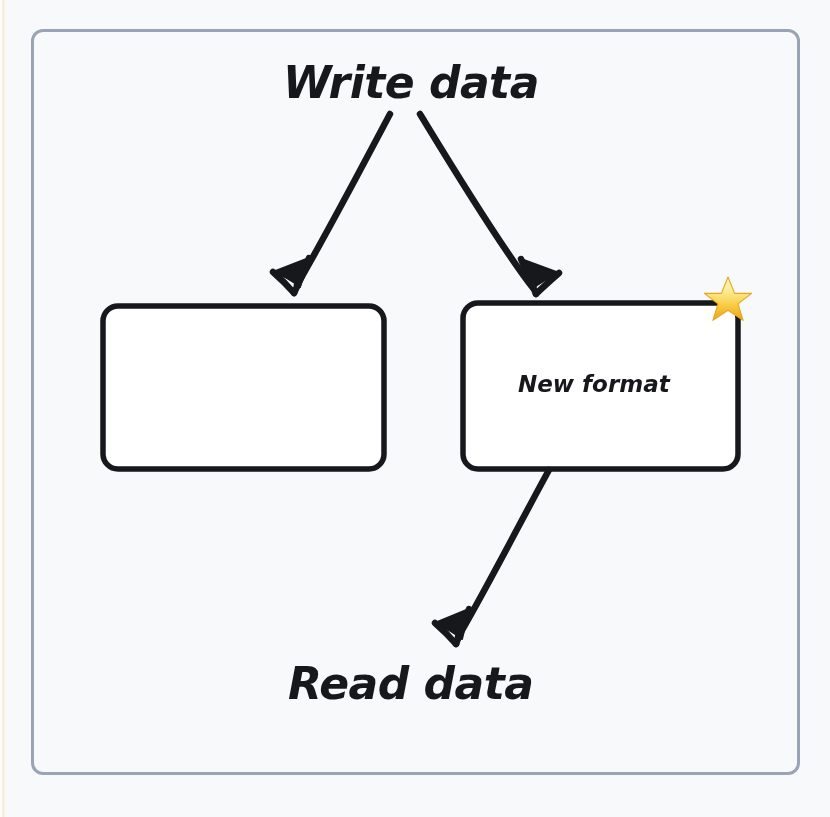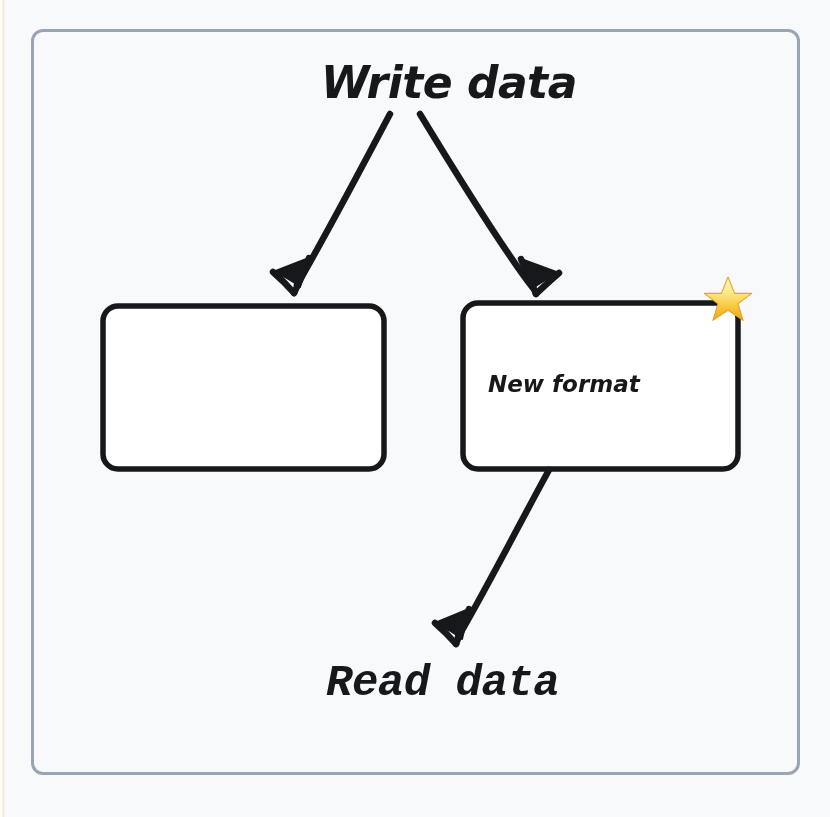--- a/index.html
+++ b/index.html
@@ -68,44 +68,42 @@
     position: absolute;
     font-family: "DejaVu Sans", sans-serif;
     color: #17181c;
     white-space: nowrap;
     letter-spacing: -0.5px;
   }
   .title-text {
     font-size: 44px;
     font-weight: 700;
     font-style: italic;
-    margin-left: 38px;
   }
   .box-text {
     font-size: 23px;
     font-weight: 600;
     font-style: italic;
     letter-spacing: 0px;
   }
 
   #write-data-label {
     left: 283px;
     top: 57px;
   }
   #read-data-label {
     left: 288px;
     top: 658px;
-    font-family: Liberation Mono, monospace;
   }
   #old-format-label {
     left: 167px;
     top: 373px;
   }
   #new-format-label {
-    left: 488px;
+    left: 518px;
     top: 371px;
   }
 </style>
 </head>
 <body>
 
 <div id="canvas">
 
   <div class="page-edge-strip-2"></div>
   <div class="page-edge-strip"></div>

